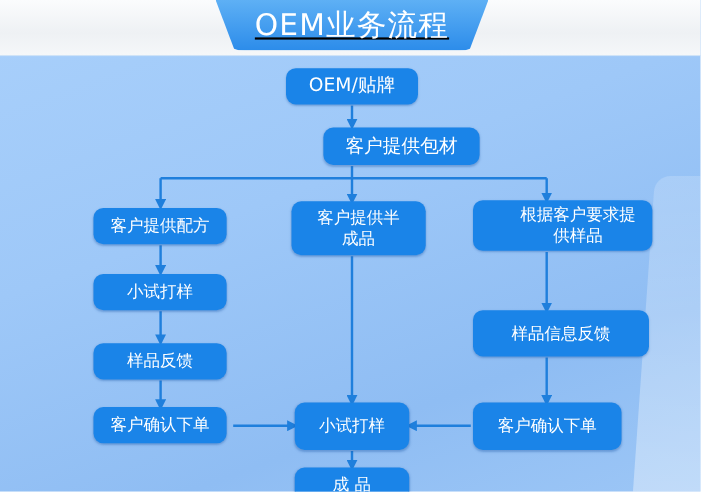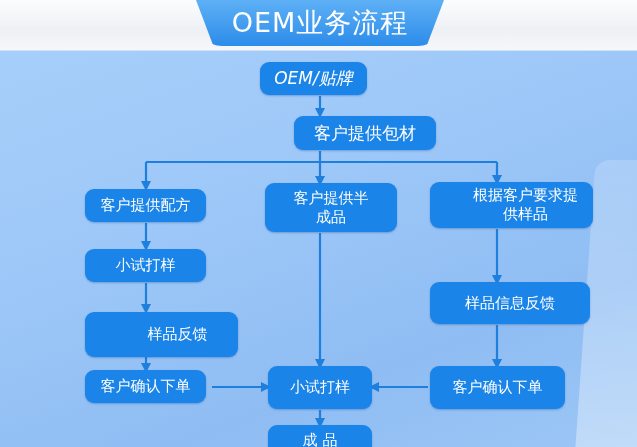--- a/index.html
+++ b/index.html
@@ -7,21 +7,21 @@
          font-family: "DejaVu Sans", "Liberation Sans", sans-serif; }
   .canvas { position:absolute; left:0; top:0; width:637px; height:447px; overflow:hidden;
             background: linear-gradient(160deg, #a9d0fb 0%, #9ec8f8 40%, #8fbdf3 75%, #9cc6f6 100%); }
   .topbar { position:absolute; left:0; top:0; width:637px; height:50px;
             background: linear-gradient(180deg, #fbfcfd 0%, #eef1f4 60%, #f5f7f9 100%);
             border-bottom:1px solid #cfe3f7; }
   .title-tab { position:absolute; left:196px; top:0; width:248px; height:46px;
                background: linear-gradient(180deg, #5eb0f5 0%, #2c8cea 100%);
                border-radius: 0 0 26px 26px;
                clip-path: polygon(0 0, 100% 0, 93% 100%, 7% 100%);
-               display:flex; align-items:center; justify-content:center; }
+               display:flex; align-items:center; justify-content:center;text-decoration:underline; }
   .title-tab span { color:#fff; font-size:27px; letter-spacing:1px; }
   .deco-panel { position:absolute; left:585px; top:160px; width:90px; height:300px;
                 background: linear-gradient(180deg, rgba(255,255,255,0.18), rgba(255,255,255,0.38));
                 border-radius:14px 0 0 0; transform: skewX(-4deg); }
   .node { position:absolute; background:#1a84e8; color:#fff; border-radius:9px;
           display:flex; align-items:center; justify-content:center; text-align:center;
           font-size:15px; line-height:19px; box-shadow: 0 1px 2px rgba(20,80,160,0.35); }
   svg.lines { position:absolute; left:0; top:0; }
 </style>
 </head>
@@ -52,29 +52,29 @@
       <line x1="146" y1="346" x2="146" y2="368" marker-end="url(#ah)"></line>
       <line x1="320" y1="233" x2="320" y2="364" marker-end="url(#ah)"></line>
       <line x1="497" y1="229" x2="497" y2="280" marker-end="url(#ah)"></line>
       <line x1="497" y1="325" x2="497" y2="364" marker-end="url(#ah)"></line>
       <line x1="212" y1="387" x2="266" y2="387" marker-end="url(#ah)"></line>
       <line x1="428" y1="387" x2="374" y2="387" marker-end="url(#ah)"></line>
       <line x1="320" y1="410" x2="320" y2="423" marker-end="url(#ah)"></line>
     </g>
   </svg>
 
-  <div class="node" style="left:260px;top:62px;width:107px;height:33px;font-size:17px;font-style:italic;">OEM/贴牌</div>
+  <div class="node" style="left:260px;top:62px;width:120px;height:33px;font-size:17px;">OEM/贴牌</div>
   <div class="node" style="left:250px;top:116px;width:142px;height:34px;font-size:17px;margin-left:44px;">客户提供包材</div>
 
   <div class="node" style="left:85px;top:249px;width:121px;height:33px;">小试打样</div>
   <div class="node" style="left:85px;top:189px;width:121px;height:33px;">客户提供配方</div>
-  <div class="node" style="left:85px;top:312px;width:121px;height:45px;padding-left:32px;">样品反馈</div>
+  <div class="node" style="left:85px;top:312px;width:121px;height:33px;">样品反馈</div>
   <div class="node" style="left:85px;top:370px;width:121px;height:33px;">客户确认下单</div>
 
-  <div class="node" style="left:265px;top:183px;width:132px;height:49px;flex-direction:column;">
+  <div class="node" style="left:265px;top:183px;width:122px;height:49px;flex-direction:column;">
     <span>客户提供半</span>
     <span>成品</span>
   </div>
   <div class="node" style="left:268px;top:366px;width:104px;height:43px;">小试打样</div>
   <div class="node" style="left:268px;top:425px;width:104px;height:40px;align-items:flex-start;padding-top:6px;box-sizing:border-box;">成  品</div>
 
   <div class="node" style="left:430px;top:182px;width:135px;height:46px;flex-direction:column;padding-left:28px;">
     <span>根据客户要求提</span>
     <span>供样品</span>
   </div>

